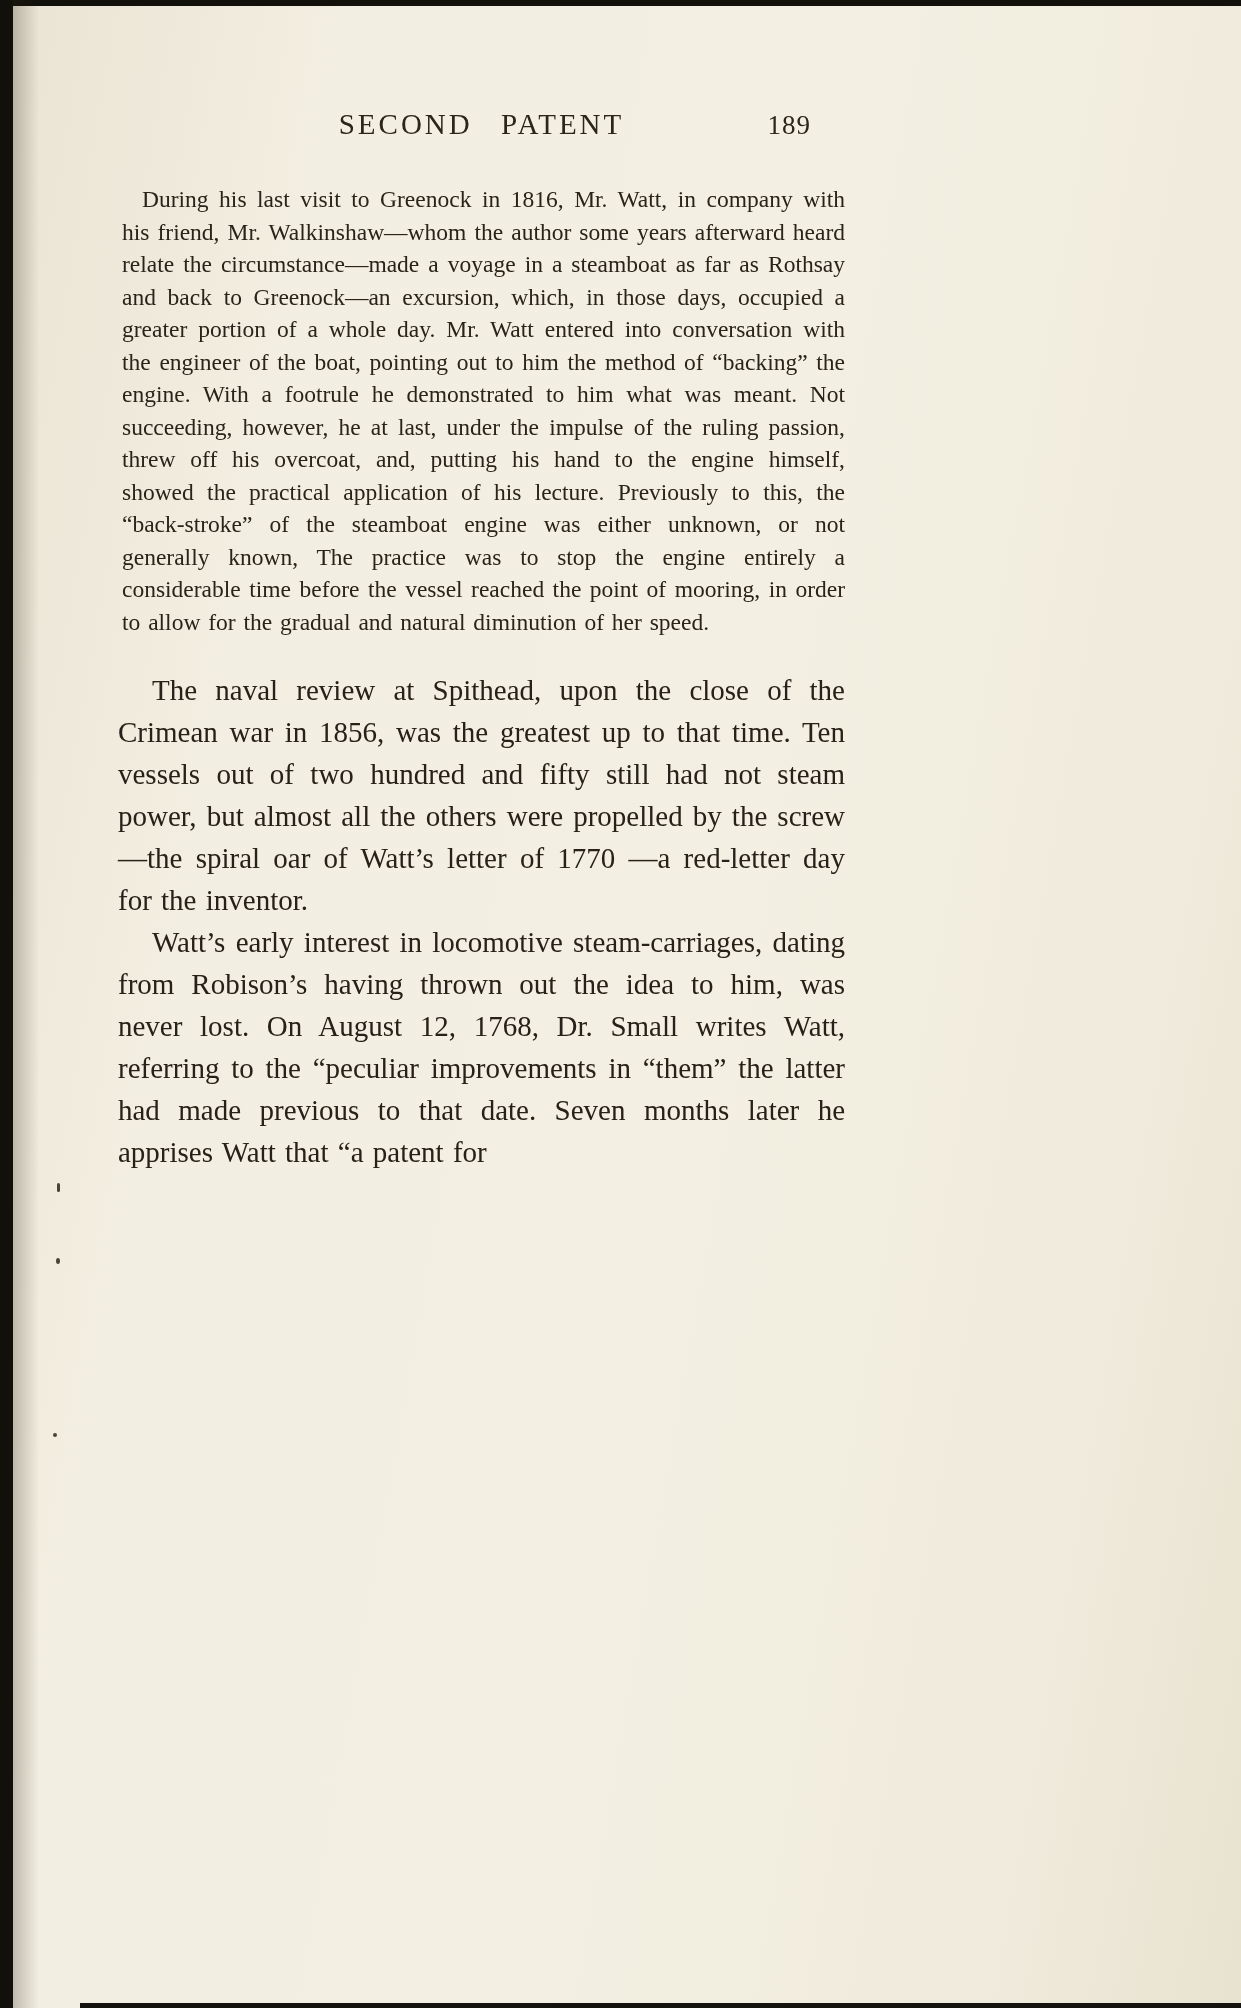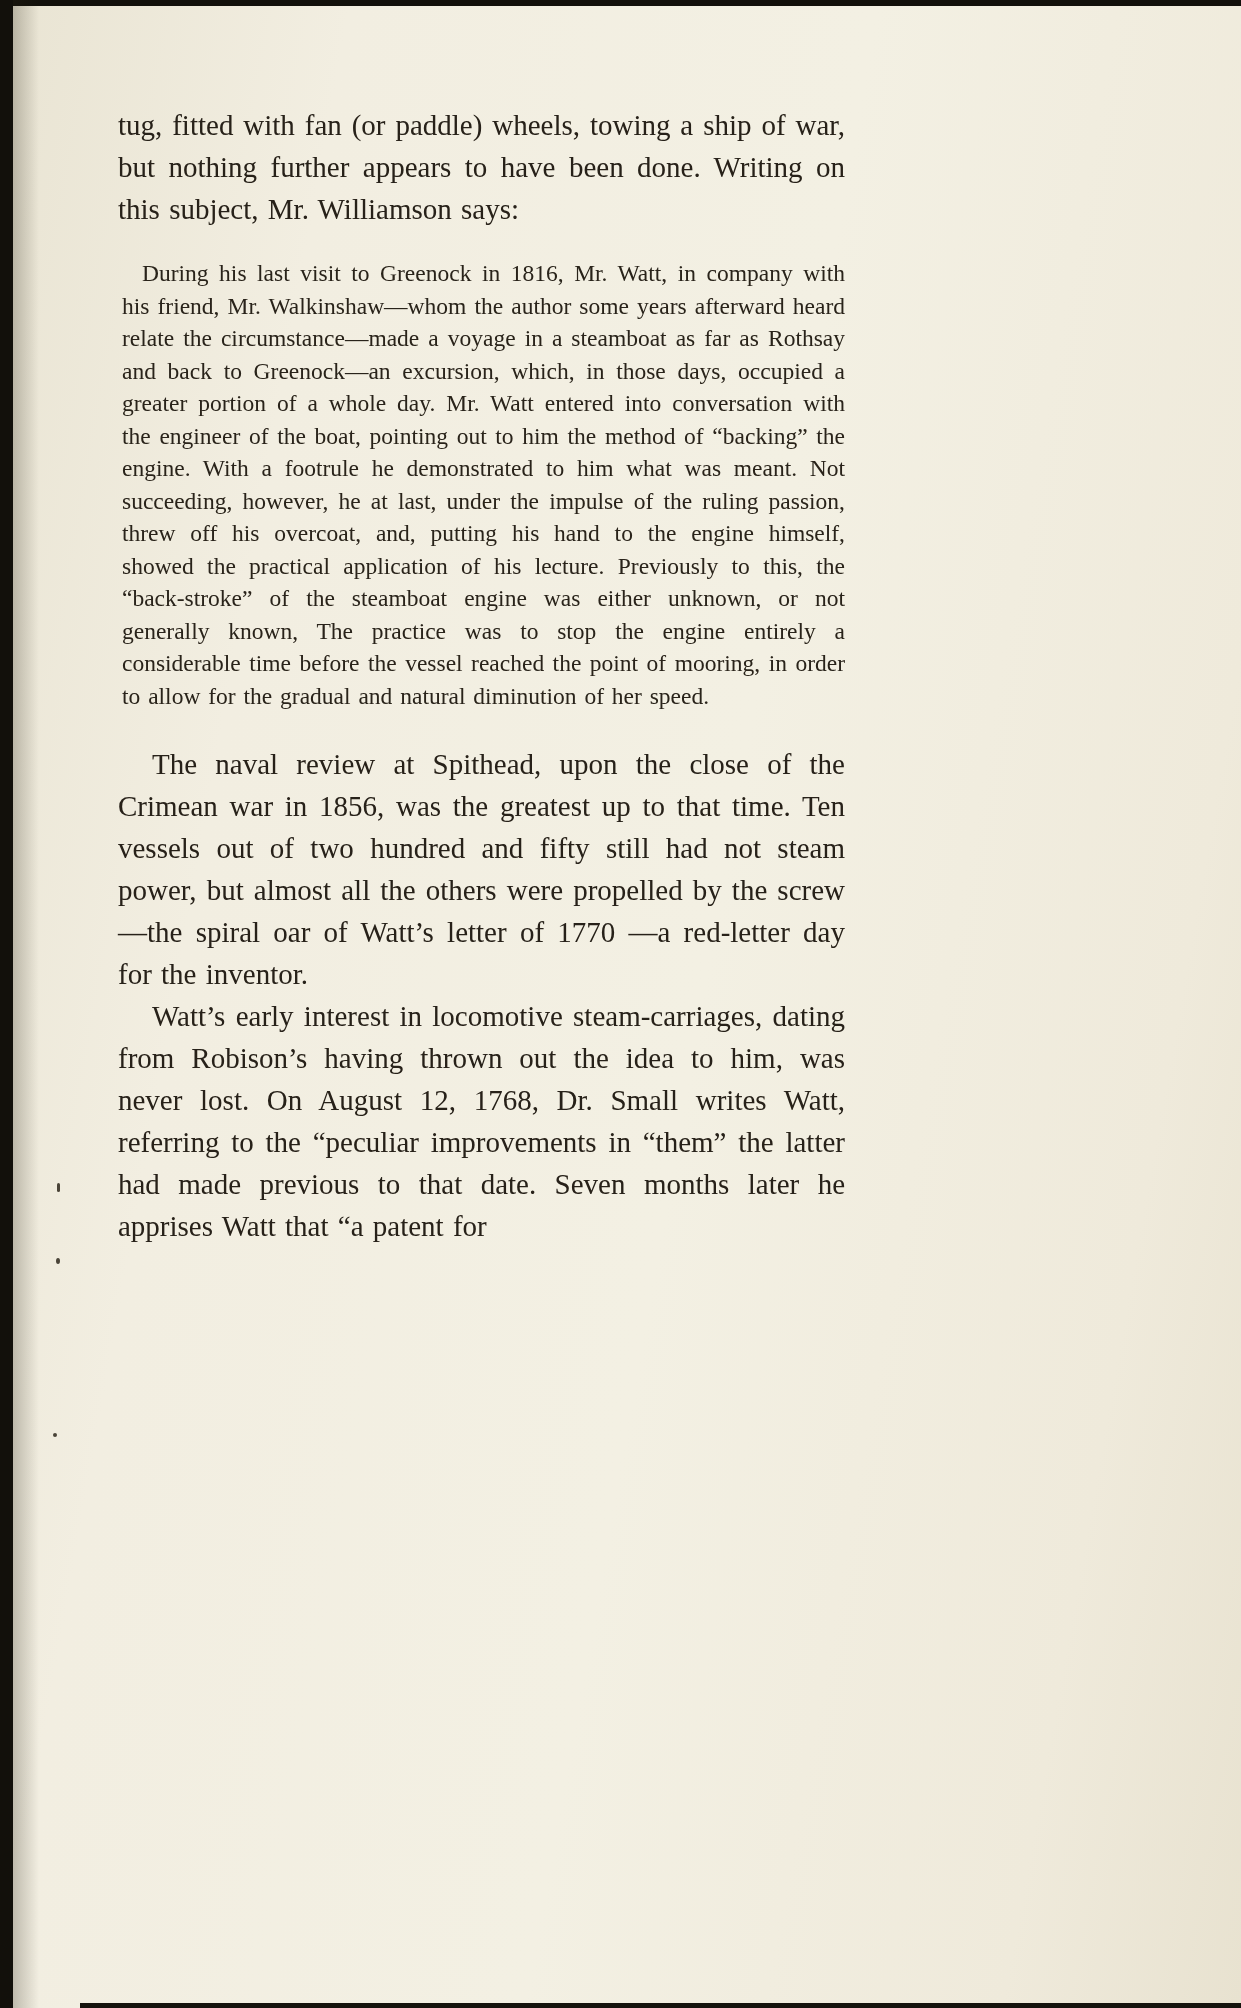--- a/index.html
+++ b/index.html
@@ -117,22 +117,25 @@
   <div class="edge-left"></div>
   <div class="edge-left-shadow"></div>
   <div class="edge-bottom"></div>
 
   <div class="speck speck-1"></div>
   <div class="speck speck-2"></div>
   <div class="speck speck-3"></div>
 
   <div class="content">
 
+    <div class="running-head">
+      <span class="title">SECOND PATENT</span>
+      <span class="page-number">189</span>
+    </div>
 
-    <p class="para">tug, fitted with fan (or paddle) wheels, towing a ship of war, but nothing further appears to have been done.  Writing on this subject, Mr. Williamson says:</p>
 
     <p class="block-quote">During his last visit to Greenock in 1816, Mr. Watt, in company with his friend, Mr. Walkinshaw—whom the author some years afterward heard relate the circumstance—made a voyage in a steamboat as far as Rothsay and back to Greenock—an excursion, which, in those days, occupied a greater portion of a whole day.  Mr. Watt entered into conversation with the engineer of the boat, pointing out to him the method of “backing” the engine.  With a footrule he demonstrated to him what was meant.  Not succeeding, however, he at last, under the impulse of the ruling passion, threw off his overcoat, and, putting his hand to the engine himself, showed the practical application of his lecture.  Previously to this, the “back-stroke” of the steamboat engine was either unknown, or not generally known,  The practice was to stop the engine entirely a considerable time before the vessel reached the point of mooring, in order to allow for the gradual and natural diminution of her speed.</p>
 
     <p class="para indent">The naval review at Spithead, upon the close of the Crimean war in 1856, was the greatest up to that time. Ten vessels out of two hundred and fifty still had not steam power, but almost all the others were propelled by the screw—the spiral oar of Watt’s letter of 1770 —a red-letter day for the inventor.</p>
 
     <p class="para indent">Watt’s early interest in locomotive steam-carriages, dating from Robison’s having thrown out the idea to him, was never lost.  On August 12, 1768, Dr. Small writes Watt, referring to the “peculiar improvements in “them” the latter had made previous to that date. Seven months later he apprises Watt that “a patent for</p>
 
   </div>
 
 </div>

